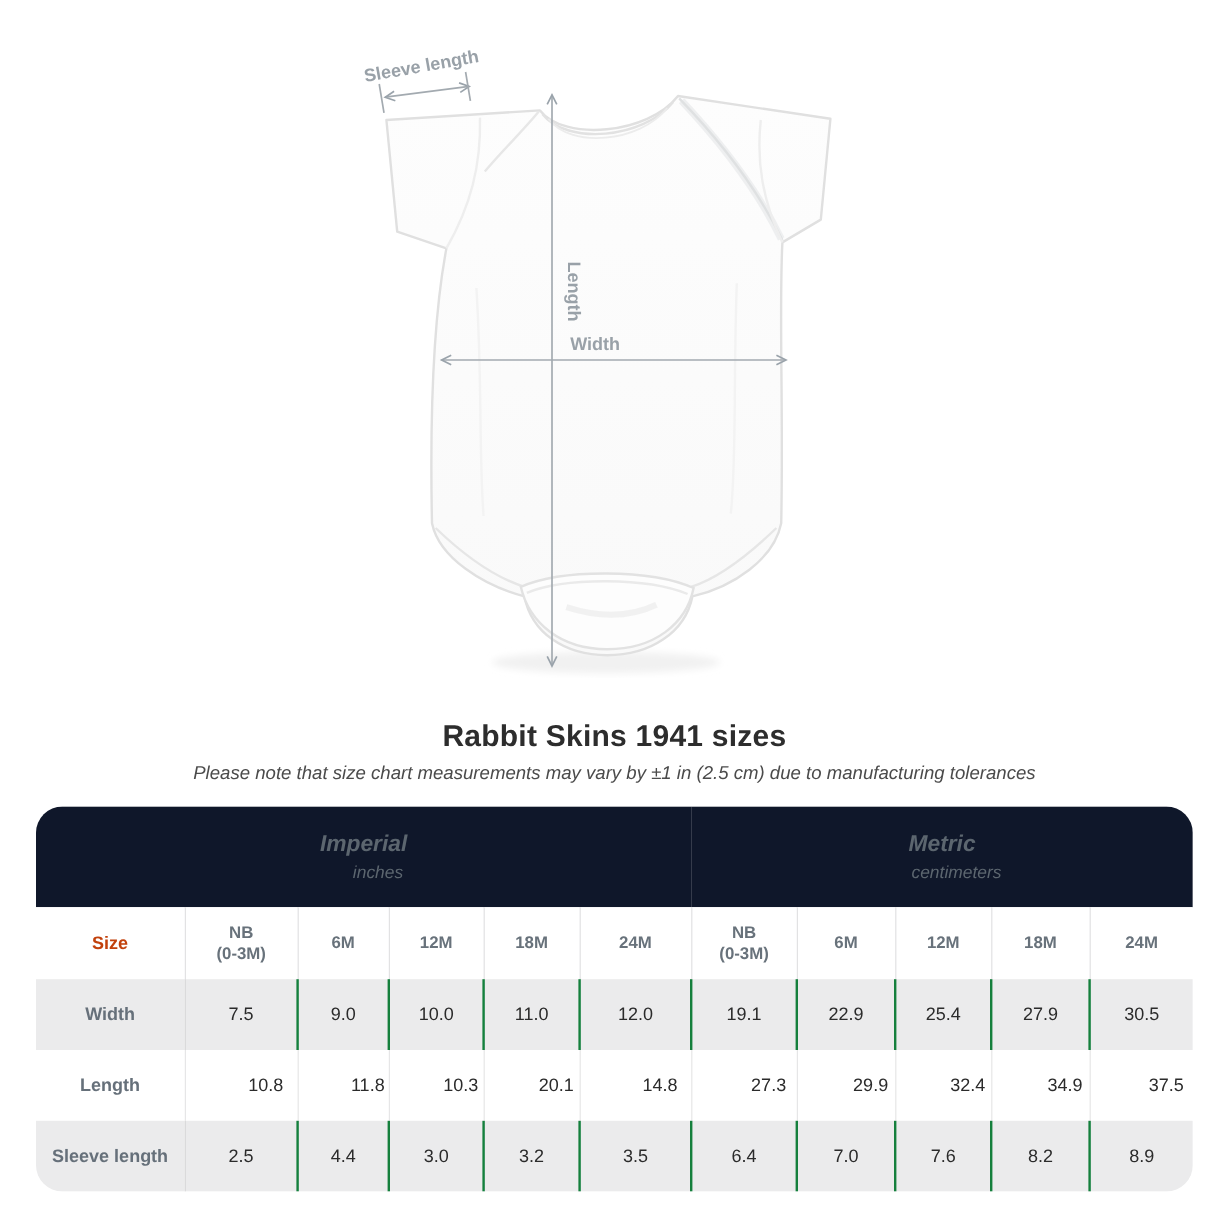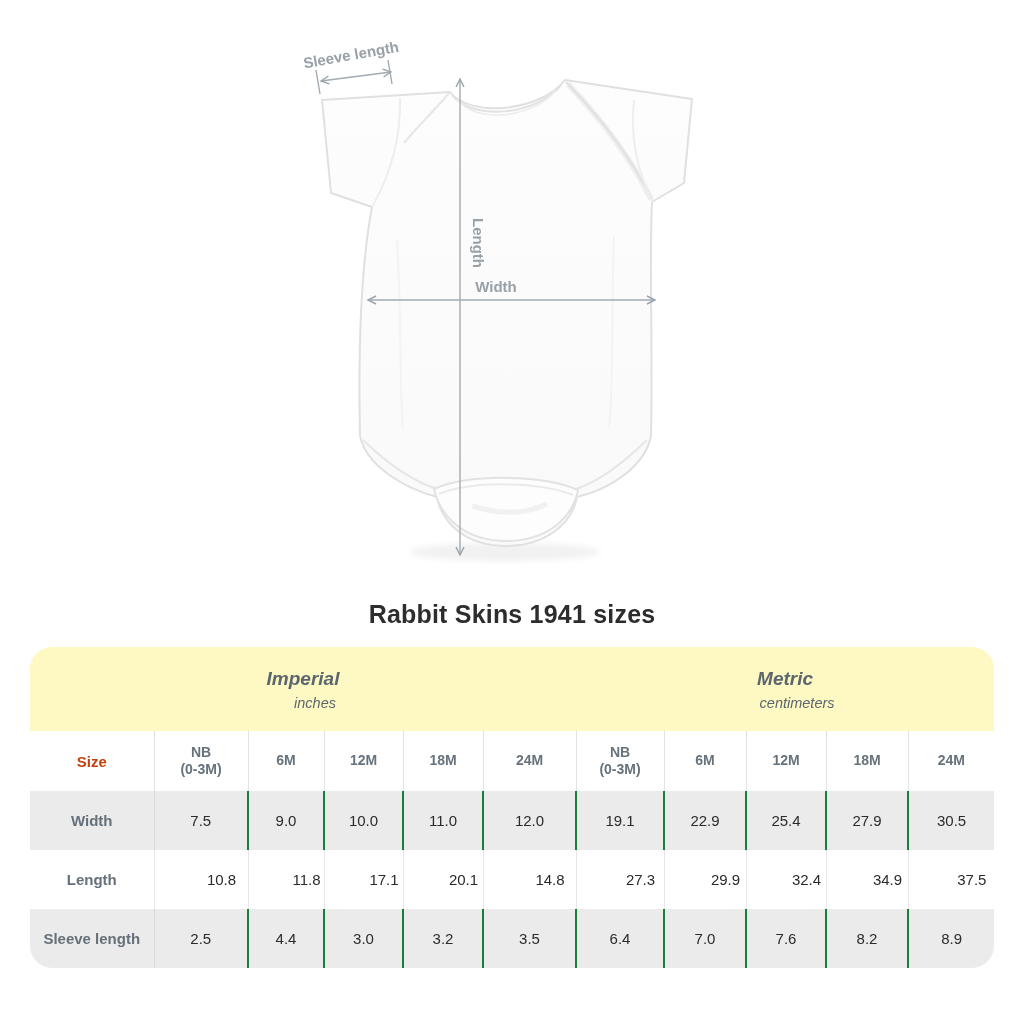--- a/index.html
+++ b/index.html
@@ -40,21 +40,21 @@
     width: 964px;
     border-collapse: collapse;
     table-layout: fixed;
   }
   .size-table td, .size-table th {
     text-align: center;
     vertical-align: middle;
     padding: 0;
   }
   tr.band-row td {
-    background: #fef9c3;
+    background: #0f172a;
     height: 84px;
     vertical-align: middle;
   }
   .unit-label {
     font-size: 19px;
     font-weight: bold;
     font-style: italic;
     color: #5c666f;
   }
   .unit-sublabel {
@@ -170,20 +170,21 @@
     </g>
 
     <text class="svg-label" text-anchor="middle" transform="translate(352,60) rotate(-10)">Sleeve length</text>
     <text class="svg-label" text-anchor="middle" transform="translate(473,243) rotate(90)">Length</text>
     <text class="svg-label" text-anchor="middle" x="496" y="292">Width</text>
   </svg>
 </div>
 
 <div class="title-block">
   <div class="page-title">Rabbit Skins 1941 sizes</div>
+  <div class="page-subtitle">Please note that size chart measurements may vary by ±1 in (2.5 cm) due to manufacturing tolerances</div>
 </div>
 
 <div class="table-wrap">
   <table class="size-table">
     <colgroup>
       <col style="width:124px">
       <col style="width:94px">
         <col style="width:76px">
         <col style="width:79px">
         <col style="width:80px">
@@ -230,21 +231,21 @@
       <td class="cell-value">19.1</td>
       <td class="cell-value">22.9</td>
       <td class="cell-value">25.4</td>
       <td class="cell-value">27.9</td>
       <td class="cell-value">30.5</td>
     </tr>
     <tr class="row-white">
       <td class="row-label">Length</td>
       <td class="cell-value">10.8</td>
       <td class="cell-value">11.8</td>
-      <td class="cell-value">17.1</td>
+      <td class="cell-value">10.3</td>
       <td class="cell-value">20.1</td>
       <td class="cell-value">14.8</td>
       <td class="cell-value">27.3</td>
       <td class="cell-value">29.9</td>
       <td class="cell-value">32.4</td>
       <td class="cell-value">34.9</td>
       <td class="cell-value">37.5</td>
     </tr>
     <tr class="row-gray">
       <td class="row-label">Sleeve length</td>

